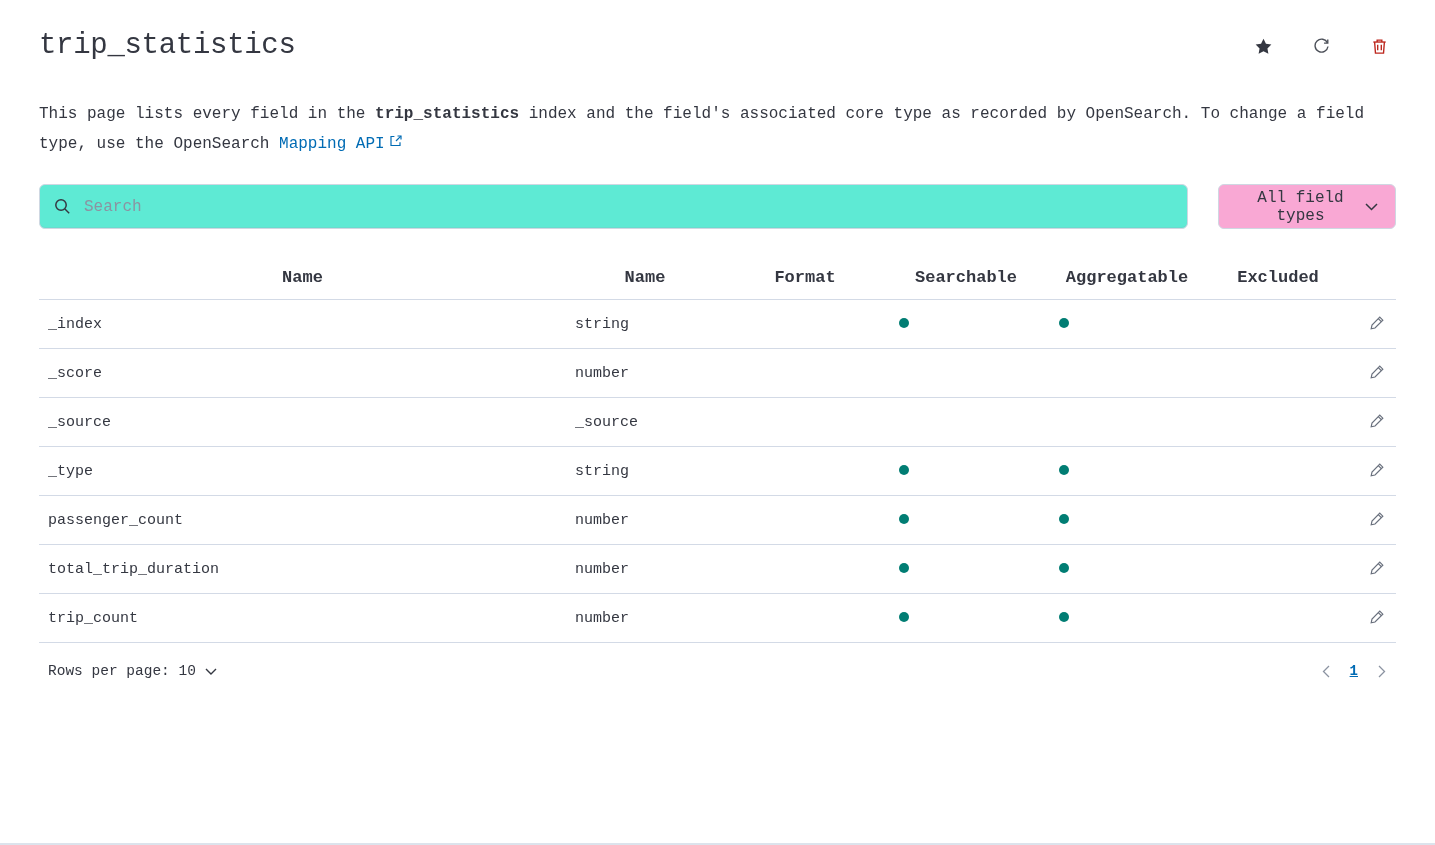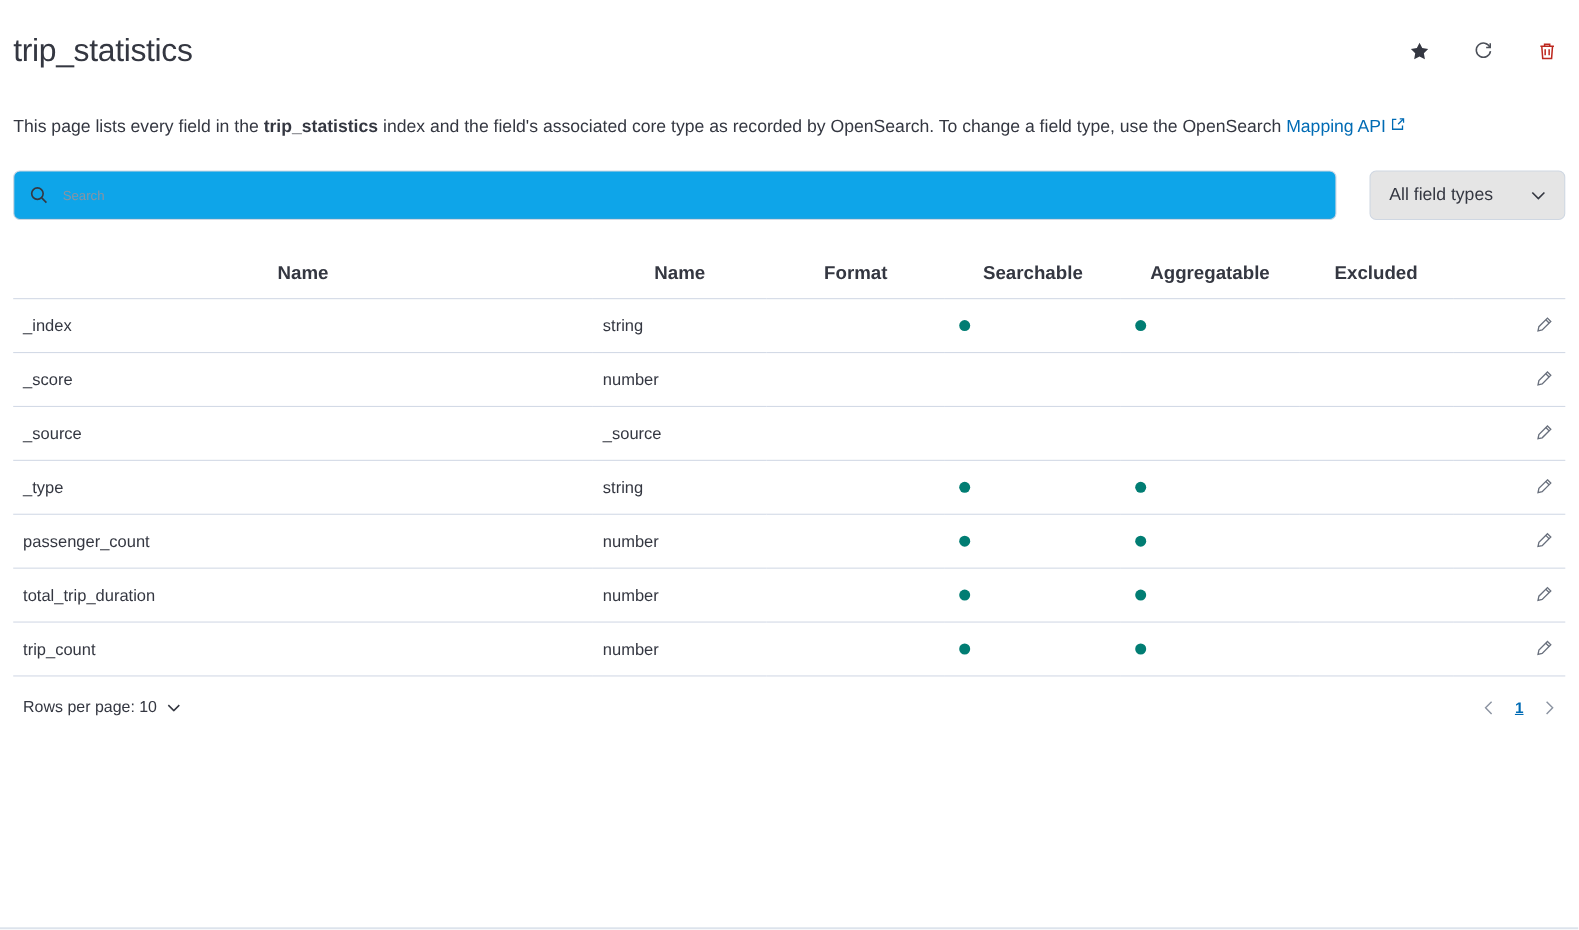--- a/index.html
+++ b/index.html
@@ -12,21 +12,21 @@
   * { box-sizing: border-box; }
   html, body { margin: 0; padding: 0; }
   body {
     width: 1435px; height: 845px;
     background: #ffffff;
     font-family: "Liberation Sans", "DejaVu Sans", sans-serif;
     color: var(--text);
     overflow: hidden;
     position: relative;
   }
-  .content { padding: 0 12px; }
+  .content { padding: 0 39px; font-family: Liberation Mono, monospace; }
 
   
   .header-row { display: flex; justify-content: space-between; align-items: flex-start; padding-top: 26px; }
   h1.page-title { font-size: 29px; font-weight: 500; line-height: 40px; margin: 0; letter-spacing: -0.3px; }
   .header-actions { display: flex; gap: 41px; align-items: center; margin-top: 12px; margin-right: 8px; }
   .icon-btn { background: none; border: none; padding: 0; margin: 0; cursor: pointer; line-height: 0; }
   .fav-btn { color: #343741; }
   .refresh-btn { color: #4c5059; }
   .delete-btn { color: var(--danger); }
 
@@ -44,28 +44,28 @@
   }
   .tab.active { color: var(--accent); }
   .tab.active::after { content: ""; position: absolute; left: 0; right: 0; bottom: -1px; height: 2px; background: var(--accent); }
   .tab.hover-underline { text-decoration: underline; }
 
   
   .controls { display: flex; gap: 30px; margin-top: 25px; }
   .search-box { flex: 1; position: relative; }
   .search-input {
     width: 100%; height: 45px; border: 1px solid #cfd7e2; border-radius: 6px;
-    background: #0ea5e9; padding: 0 12px 0 44px; font-size: 12px; font-family: inherit;
+    background: #5eead4; padding: 0 12px 0 44px; font-size: 16px; font-family: inherit;
     color: var(--text); outline: none; box-shadow: inset 0 -1px 0 rgba(152,162,179,0.18);
   }
   .search-input::placeholder { color: #8b93a1; }
   .search-icon { position: absolute; left: 15px; top: 14px; color: #353741; pointer-events: none; }
   .type-filter {
     width: 178px; height: 45px; border: 1px solid #cfd7e2; border-radius: 6px;
-    background: #e5e5e5; display: flex; align-items: center; justify-content: space-between;
+    background: #f9a8d4; display: flex; align-items: center; justify-content: space-between;
     padding: 0 17px; font-size: 16px; color: var(--text); cursor: pointer; font-family: inherit;
   }
 
   
   table.fields { border-collapse: collapse; width: 100%; margin-top: 25px; table-layout: fixed; }
   .fields th {
     text-align: center; font-size: 17px; font-weight: 700; color: var(--text);
     padding: 14px 9px 12px; border-bottom: 1px solid var(--border);
   }
   .fields td { font-size: 15px; padding: 0 9px; height: 49px; border-bottom: 1px solid var(--border); vertical-align: middle; }

